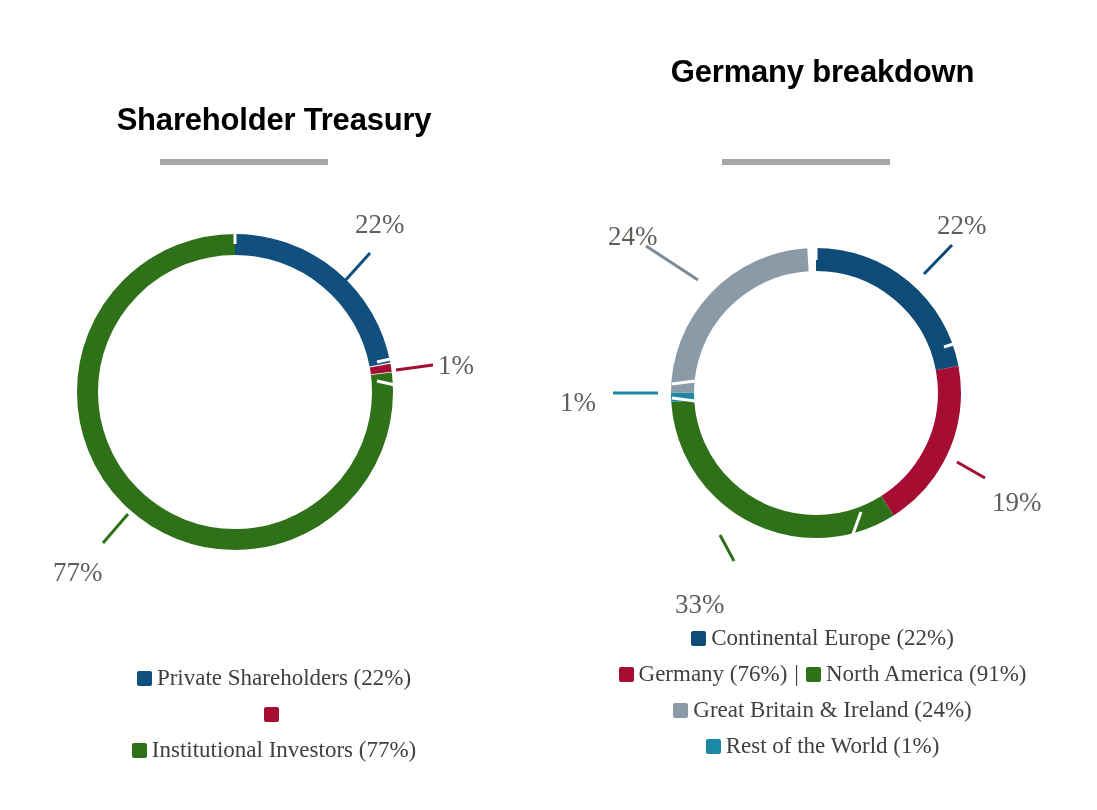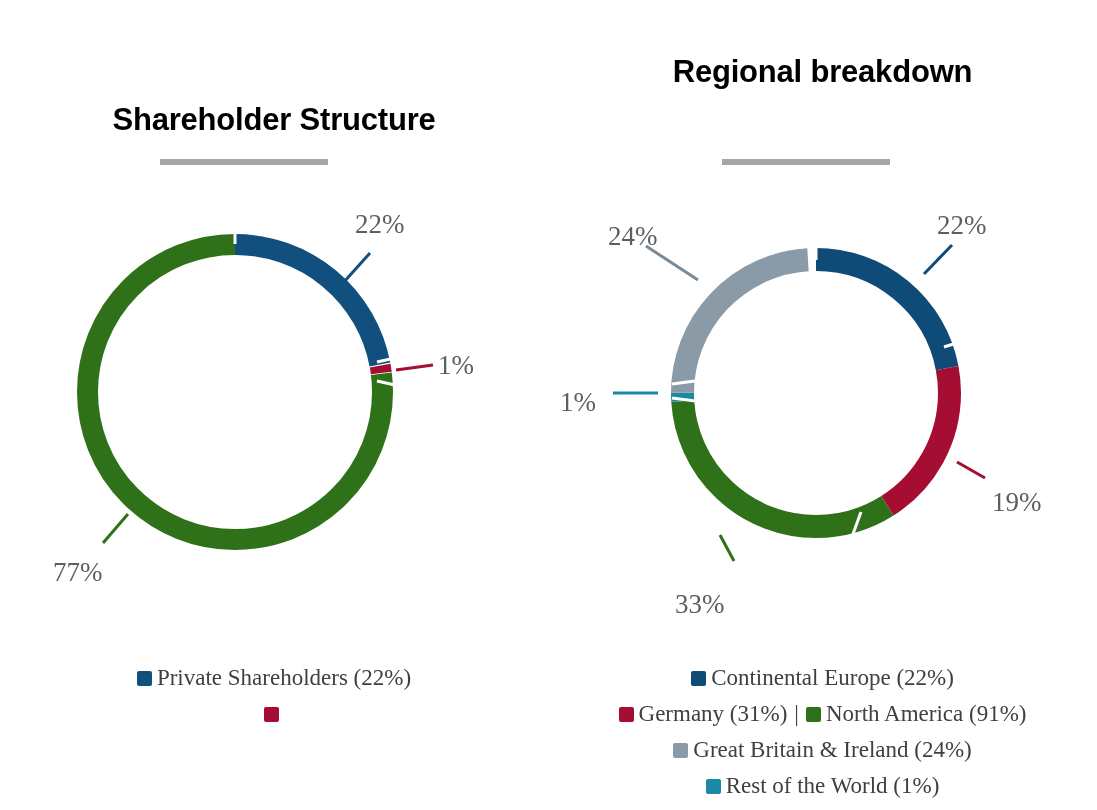--- a/index.html
+++ b/index.html
@@ -66,21 +66,21 @@
     fill: #5f5f5a;
   }
 
   .legend {
     position: absolute;
     left: 0;
     right: 0;
     text-align: center;
   }
   .panel-left .legend  { top: 660px; }
-  .panel-right .legend { top: 660px; }
+  .panel-right .legend { top: 620px; }
 
   .legend-row {
     display: block;
     white-space: nowrap;
     font-family: "Liberation Serif", serif;
     font-size: 23px;
     color: #404040;
     line-height: 36px;
   }
   .legend-entry {
@@ -103,21 +103,21 @@
     color: #404040;
   }
 </style>
 </head>
 <body>
 
 <div class="slide">
 
   <div class="panel panel-left">
 
-    <div class="chart-title">Shareholder Structure</div>
+    <div class="chart-title">Shareholder Treasury</div>
     <div class="title-rule"></div>
 
     <div class="donut-wrap">
       <svg width="548" height="810" viewBox="0 0 548 810">
 
         <g>
 
           <circle cx="235" cy="392" r="147.5" fill="none" stroke="#2f7118" stroke-width="21" stroke-dasharray="713.5 213.2" stroke-dashoffset="-213.2" transform="rotate(-90 235 392)"></circle>
 
           <circle cx="235" cy="392" r="147.5" fill="none" stroke="#11507e" stroke-width="21" stroke-dasharray="203.9 722.8" stroke-dashoffset="0" transform="rotate(-90 235 392)"></circle>
@@ -143,27 +143,32 @@
       <div class="legend-row">
         <span class="legend-entry">
           <span class="swatch" style="background:#11507e"></span><span>Private Shareholders (22%)</span>
         </span>
       </div>
       <div class="legend-row">
         <span class="legend-entry">
           <span class="swatch" style="background:#a50d32"></span>
         </span>
       </div>
+      <div class="legend-row">
+        <span class="legend-entry">
+          <span class="swatch" style="background:#2f7118"></span><span>Institutional Investors (77%)</span>
+        </span>
+      </div>
     </div>
   </div>
 
   <div class="panel panel-right">
 
     <div class="chart-title">
-      <div>Regional breakdown</div>
+      <div>Germany breakdown</div>
     </div>
     <div class="title-rule"></div>
 
     <div class="donut-wrap">
       <svg width="549" height="810" viewBox="0 0 549 810">
 
         <g>
 
           <circle cx="268" cy="393" r="133.5" fill="none" stroke="#0e4b77" stroke-width="23" stroke-dasharray="184.5 654.3" stroke-dashoffset="0" transform="rotate(-90 268 393)"></circle>
 
@@ -197,21 +202,21 @@
     </div>
 
     <div class="legend">
       <div class="legend-row">
         <span class="legend-entry">
           <span class="swatch" style="background:#0e4b77"></span><span>Continental Europe (22%)</span>
         </span>
       </div>
       <div class="legend-row">
         <span class="legend-entry">
-          <span class="swatch" style="background:#a50d32"></span><span>Germany (31%)</span>
+          <span class="swatch" style="background:#a50d32"></span><span>Germany (76%)</span>
         </span><span class="legend-sep">|</span><span class="legend-entry">
           <span class="swatch" style="background:#2f7118"></span><span>North America (91%)</span>
         </span>
       </div>
       <div class="legend-row">
         <span class="legend-entry">
           <span class="swatch" style="background:#8a9aa7"></span><span>Great Britain &amp; Ireland (24%)</span>
         </span>
       </div>
       <div class="legend-row">

